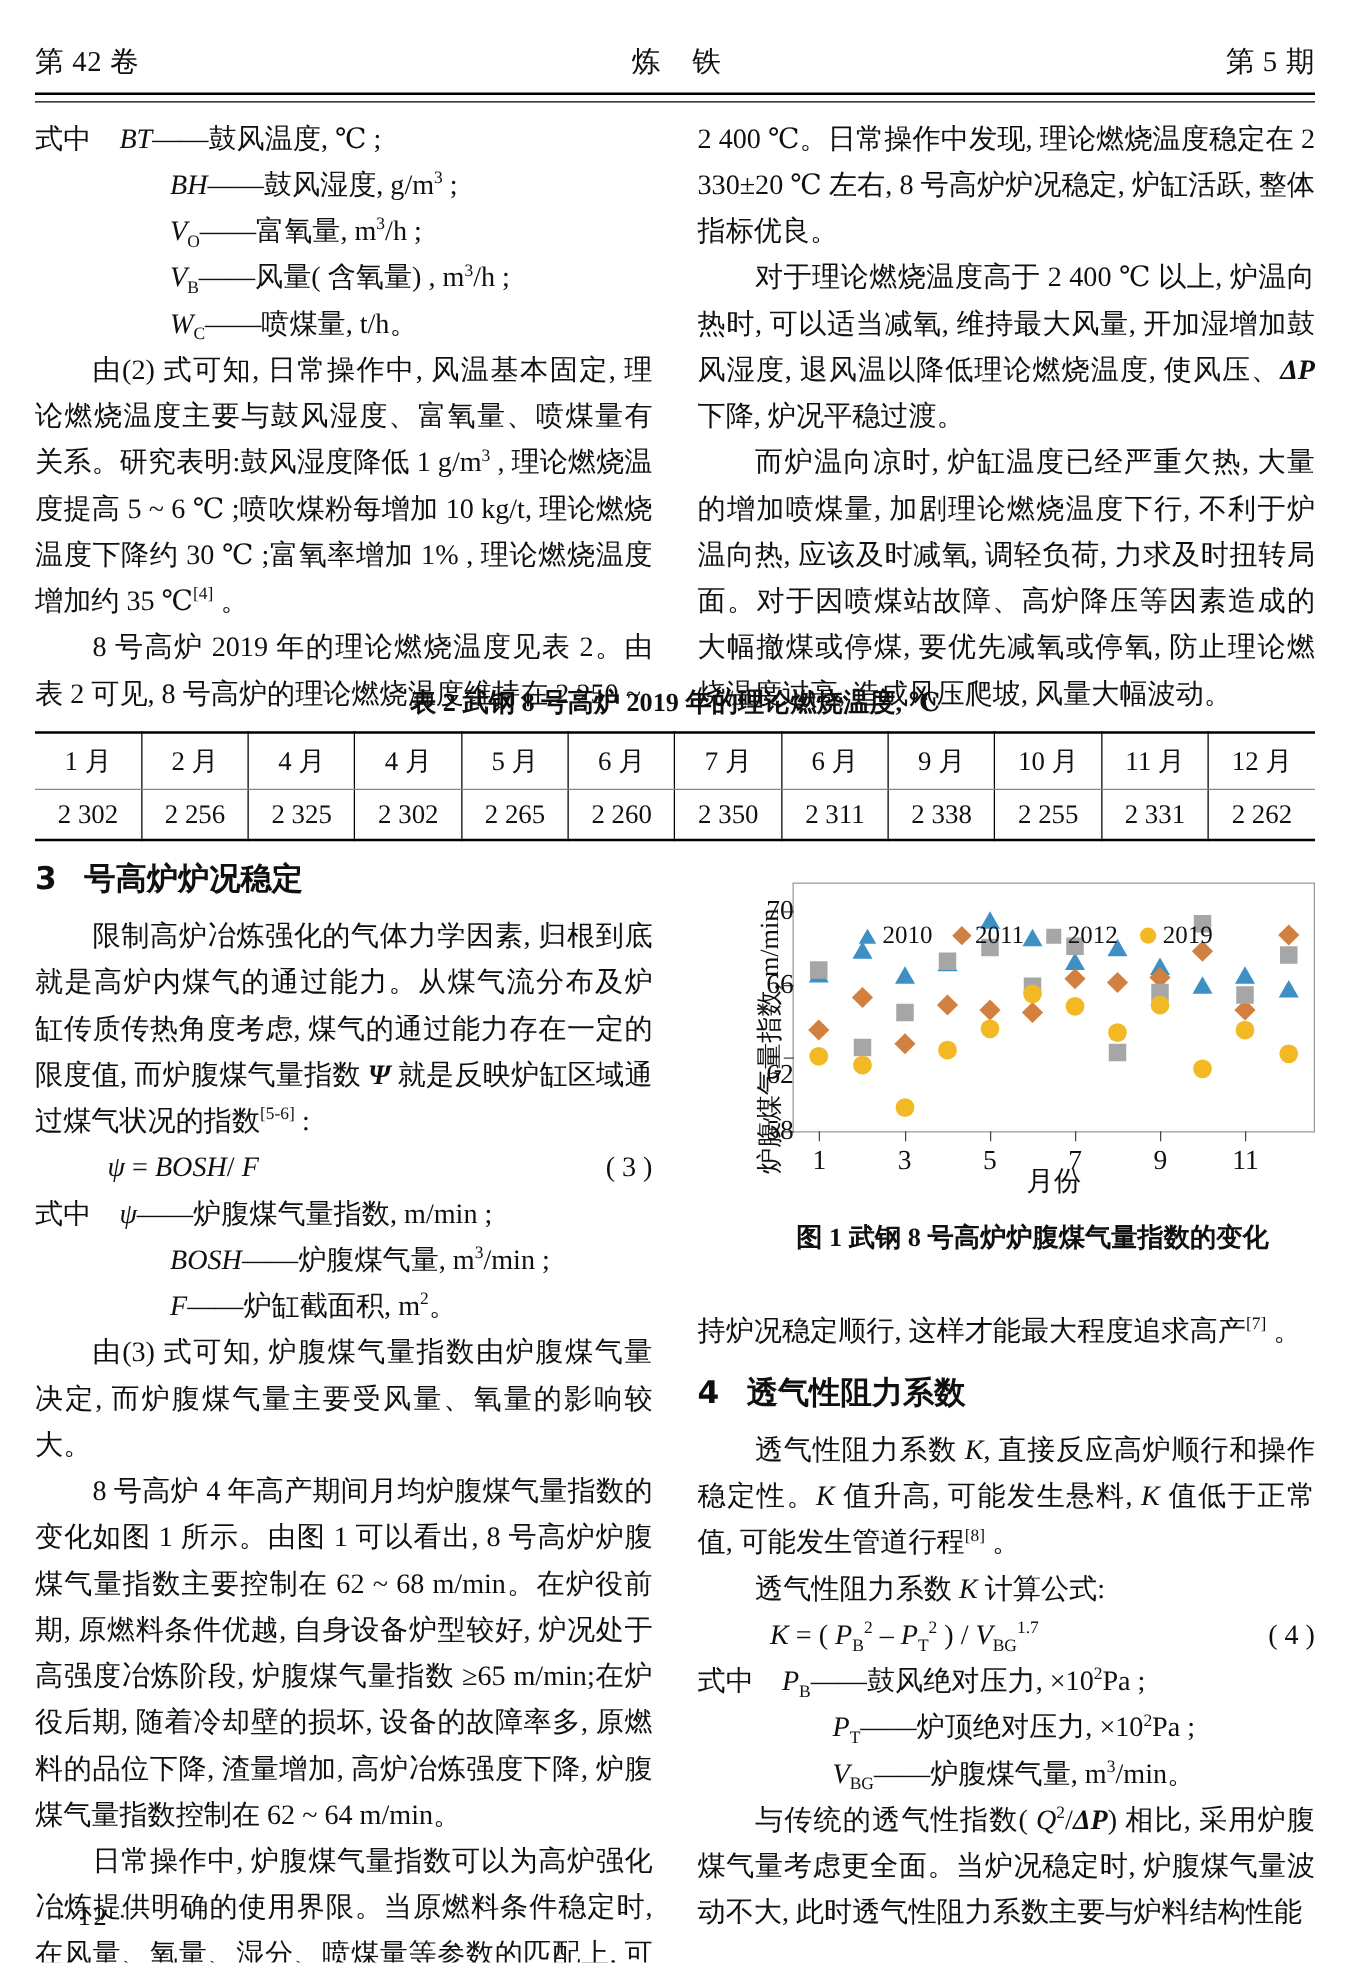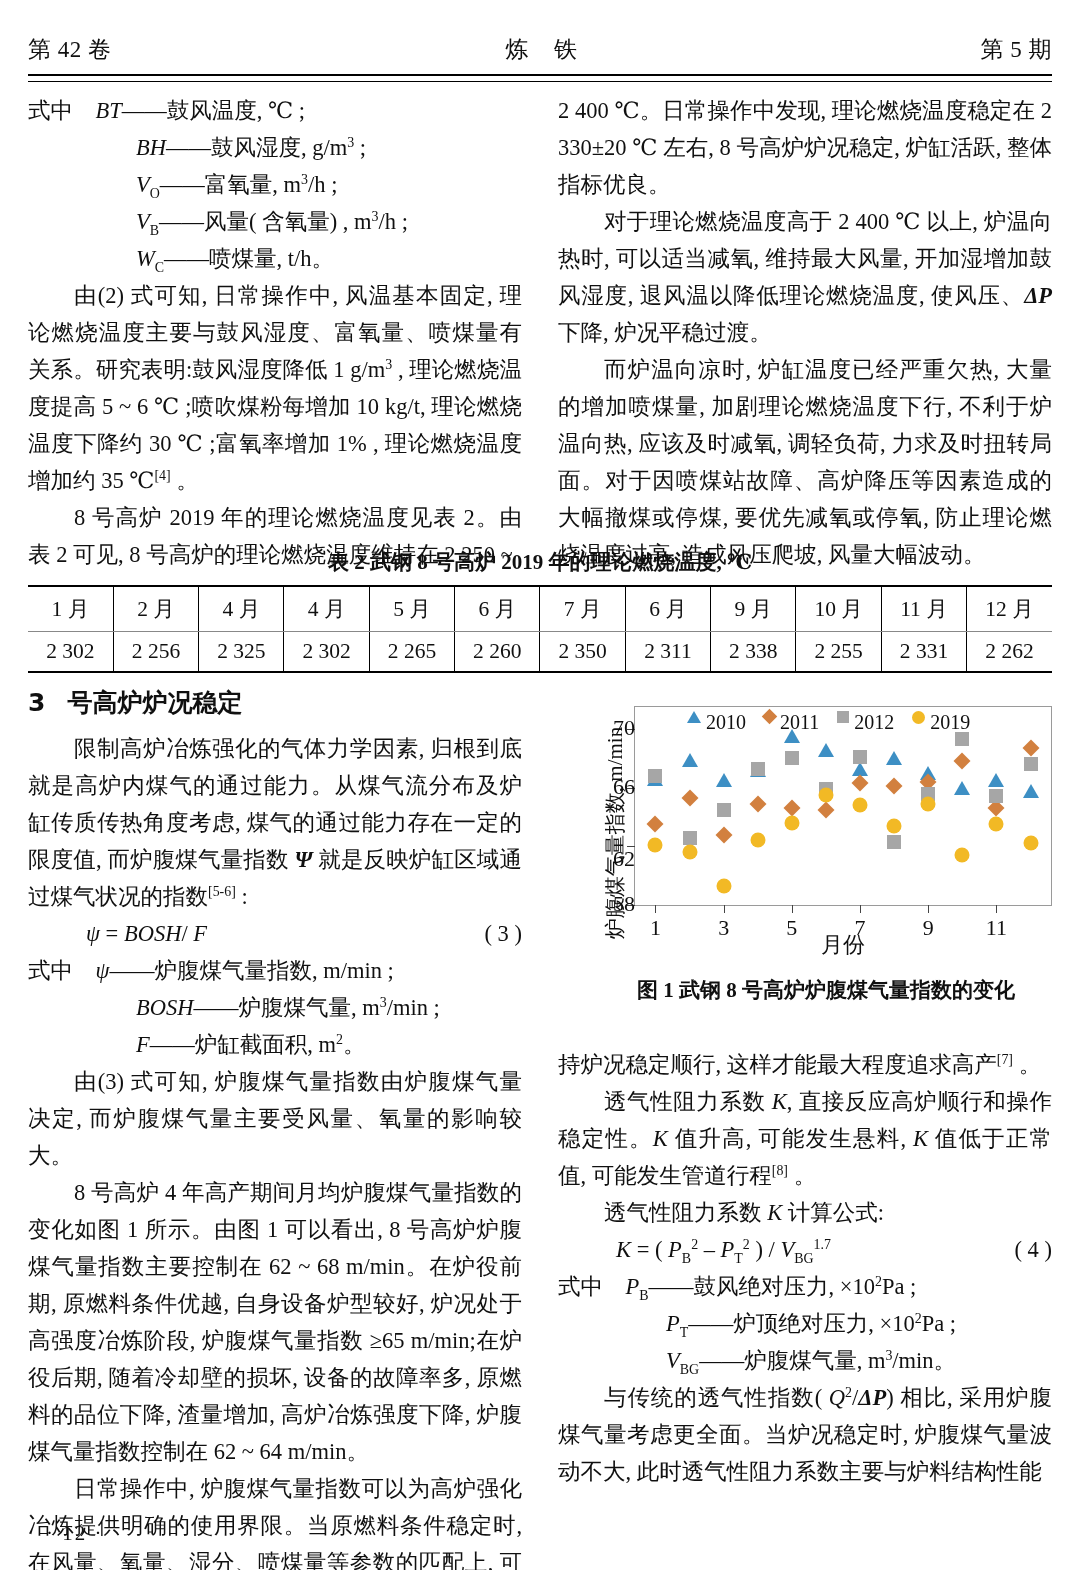--- a/index.html
+++ b/index.html
@@ -90,21 +90,21 @@
   .tick-y { position:absolute; left:-8px; width:8px; height:1px; background:#444; }
   .tick-y-lbl { position:absolute; right:100%; margin-right:0; transform:translateY(-52%);
                 font-size:22px; white-space:nowrap; }
   .tick-x { position:absolute; bottom:-8px; width:1px; height:8px; background:#444; }
   .tick-x-lbl { position:absolute; top:100%; margin-top:10px; transform:translateX(-50%);
                 font-size:22px; white-space:nowrap; }
   .xlabel { position:absolute; left:34px; right:0; bottom:4px; text-align:center; font-size:22px; }
 
   .legend { position:absolute; left:52px; top:4px; display:flex; gap:18px; align-items:center;
             font-size:20px; z-index:5; }
-  .legend .item { display:flex; align-items:flex-start; gap:5px; }
+  .legend .item { display:flex; align-items:center; gap:5px;margin-top:26px; }
 
   .mk { position:absolute; transform:translate(-50%,-50%); }
   .mk.tri { width:0; height:0; border-left:8px solid transparent; border-right:8px solid transparent; }
   .mk.dia { width:12px; height:12px; transform:translate(-50%,-50%) rotate(45deg); }
   .mk.sq  { width:14px; height:14px; }
   .mk.cir { width:15px; height:15px; border-radius:50%; }
 
   .lg-tri { width:0;height:0;border-left:7px solid transparent;border-right:7px solid transparent;border-bottom:12px solid #3d8fc4; }
   .lg-dia { width:11px;height:11px;background:#d2803f;transform:rotate(45deg); }
   .lg-sq  { width:12px;height:12px;background:#a6a6a6; }
@@ -329,20 +329,23 @@
       <div class="xlabel">月份</div>
     </div>
     <div class="fig-cap">图 1   武钢 8 号高炉炉腹煤气量指数的变化</div>
   </div>
 
   <div style="position:absolute; left:558px; top:1030px; width:494px;margin-top:16px;">
     <p class="body-text">
       持炉况稳定顺行, 这样才能最大程度追求高产<sup>[7]</sup> 。
     </p>
 
+    <h2 class="sec">
+      <span class="num">4</span><span>透气性阻力系数</span>
+    </h2>
 
     <p class="body-text indent">
       透气性阻力系数 <i>K</i>, 直接反应高炉顺行和操作稳定性。<i>K</i> 值升高, 可能发生悬料, <i>K</i> 值低于正常值, 可能发生管道行程<sup>[8]</sup> 。
     </p>
 
     <p class="body-text indent">
       透气性阻力系数 <i>K</i> 计算公式:
     </p>
 
     <div class="eq-line">

